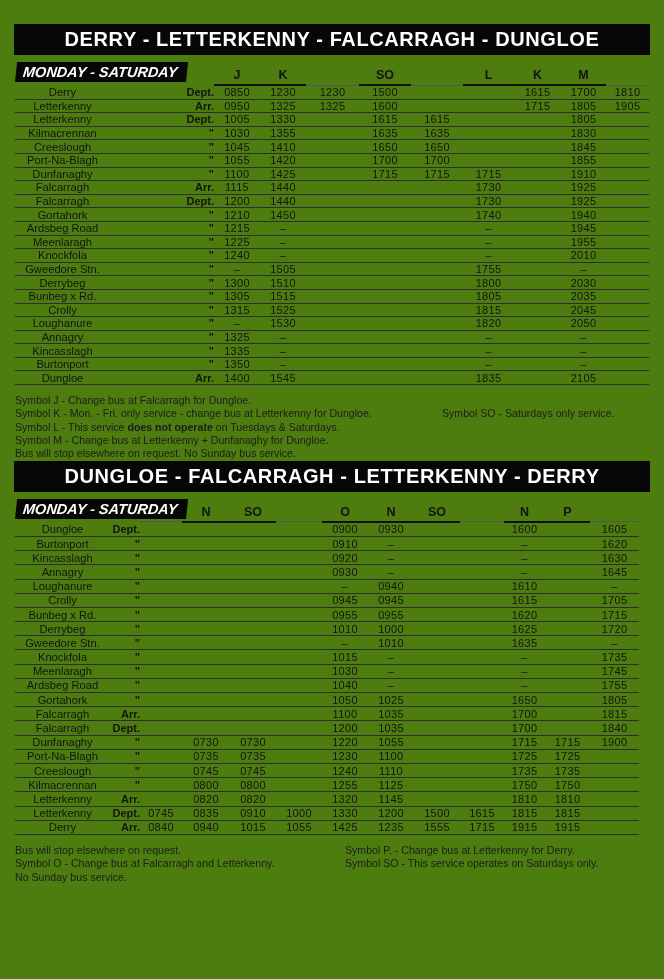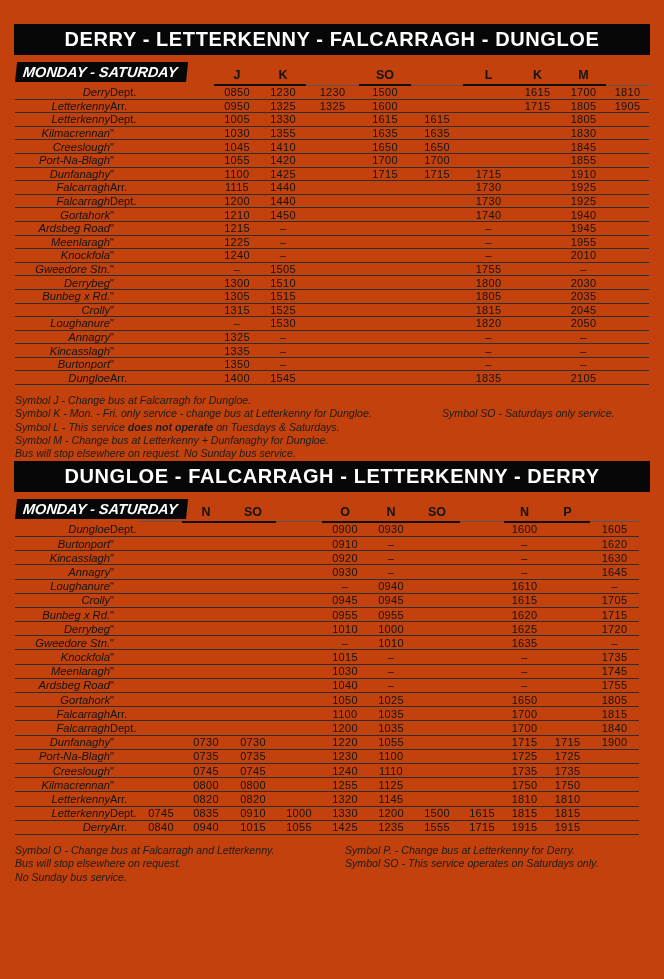--- a/index.html
+++ b/index.html
@@ -1,16 +1,16 @@
 <!DOCTYPE html>
 <html><head>
 <meta charset="utf-8">
 <style>
   html,body{margin:0;padding:0;background:#e8e8e8;}
-  .page{position:relative;width:664px;height:979px;background:#c2410c;
+  .page{position:relative;width:664px;height:979px;background:#4d7c0f;
         font-family:"Liberation Sans",sans-serif;color:#141414;overflow:hidden;margin:0 auto;}
   .sec{position:relative;}
   .sec1{padding-top:24px;}
   .sec2{}
   .bar{margin:0 14px;background:#070707;color:#ffffff;height:31px;
        display:flex;align-items:center;justify-content:center;
        font-weight:bold;font-size:20px;letter-spacing:.6px;white-space:nowrap;}
   .tablewrap{position:relative;margin-left:15px;margin-top:6px;}
   .days{position:absolute;left:0;top:1px;height:20px;background:#070707;color:#ffffff;
         font-style:italic;font-weight:bold;font-size:14.5px;line-height:20px;
@@ -19,24 +19,24 @@
   table{border-collapse:collapse;table-layout:fixed;}
   th,td{padding:0;overflow:hidden;white-space:nowrap;}
   thead th{height:21px;font-weight:bold;font-size:12.5px;text-align:center;
            vertical-align:bottom;padding-bottom:2px;}
   thead th.hl{border-bottom:2px solid #111;}
   thead th.he{border-bottom:1px solid #555;}
   thead th.hn{border-bottom:none;}
   tbody td{font-size:11px;border-bottom:1px solid #2e2e2e;vertical-align:middle;}
   #t1 tbody td{height:12.6px;}
   #t2 tbody td{height:13.2px;}
-  td.place{text-align:right;font-size:11.2px;font-style:italic;}
-  td.sub{text-align:left;}
+  td.place{text-align:center;font-size:11.2px;}
+  td.sub{text-align:right;font-weight:bold;}
   td.tm{text-align:center;letter-spacing:.3px;}
-  .notes{position:relative;margin:9px 0 0 15px;font-style:italic;
+  .notes{position:relative;margin:9px 0 0 15px;
          font-size:10.6px;line-height:1.26;color:#1d1d1d;}
   .notes .nblock{display:block;}
   .notes .nright{position:absolute;}
   #n1 .nright{left:427px;top:13px;}
   #n2 .nright{left:330px;top:0;}
   .note-line{white-space:nowrap;}
   .note-line .b{font-weight:bold;}
 </style>
 </head>
 <body>
@@ -754,22 +754,22 @@
               <td class="tm">1715</td>
               <td class="tm">1915</td>
               <td class="tm">1915</td>
               <td class="tm"></td>
             </tr>
           </tbody>
         </table>
     </div>
     <div class="notes" id="n2">
         <div class="nblock nleft">
+          <div class="note-line"><span>Bus will stop elsewhere on request.</span></div>
           <div class="note-line"><span>Symbol O - Change bus at Falcarragh and Letterkenny.</span></div>
-          <div class="note-line"><span>Bus will stop elsewhere on request.</span></div>
           <div class="note-line"><span>No Sunday bus service.</span></div>
         </div>
         <div class="nblock nright">
           <div class="note-line"><span>Symbol P. - Change bus at Letterkenny for Derry.</span></div>
           <div class="note-line"><span>Symbol SO - This service operates on Saturdays only.</span></div>
         </div>
       </div>
   </section>
 
 </div>

